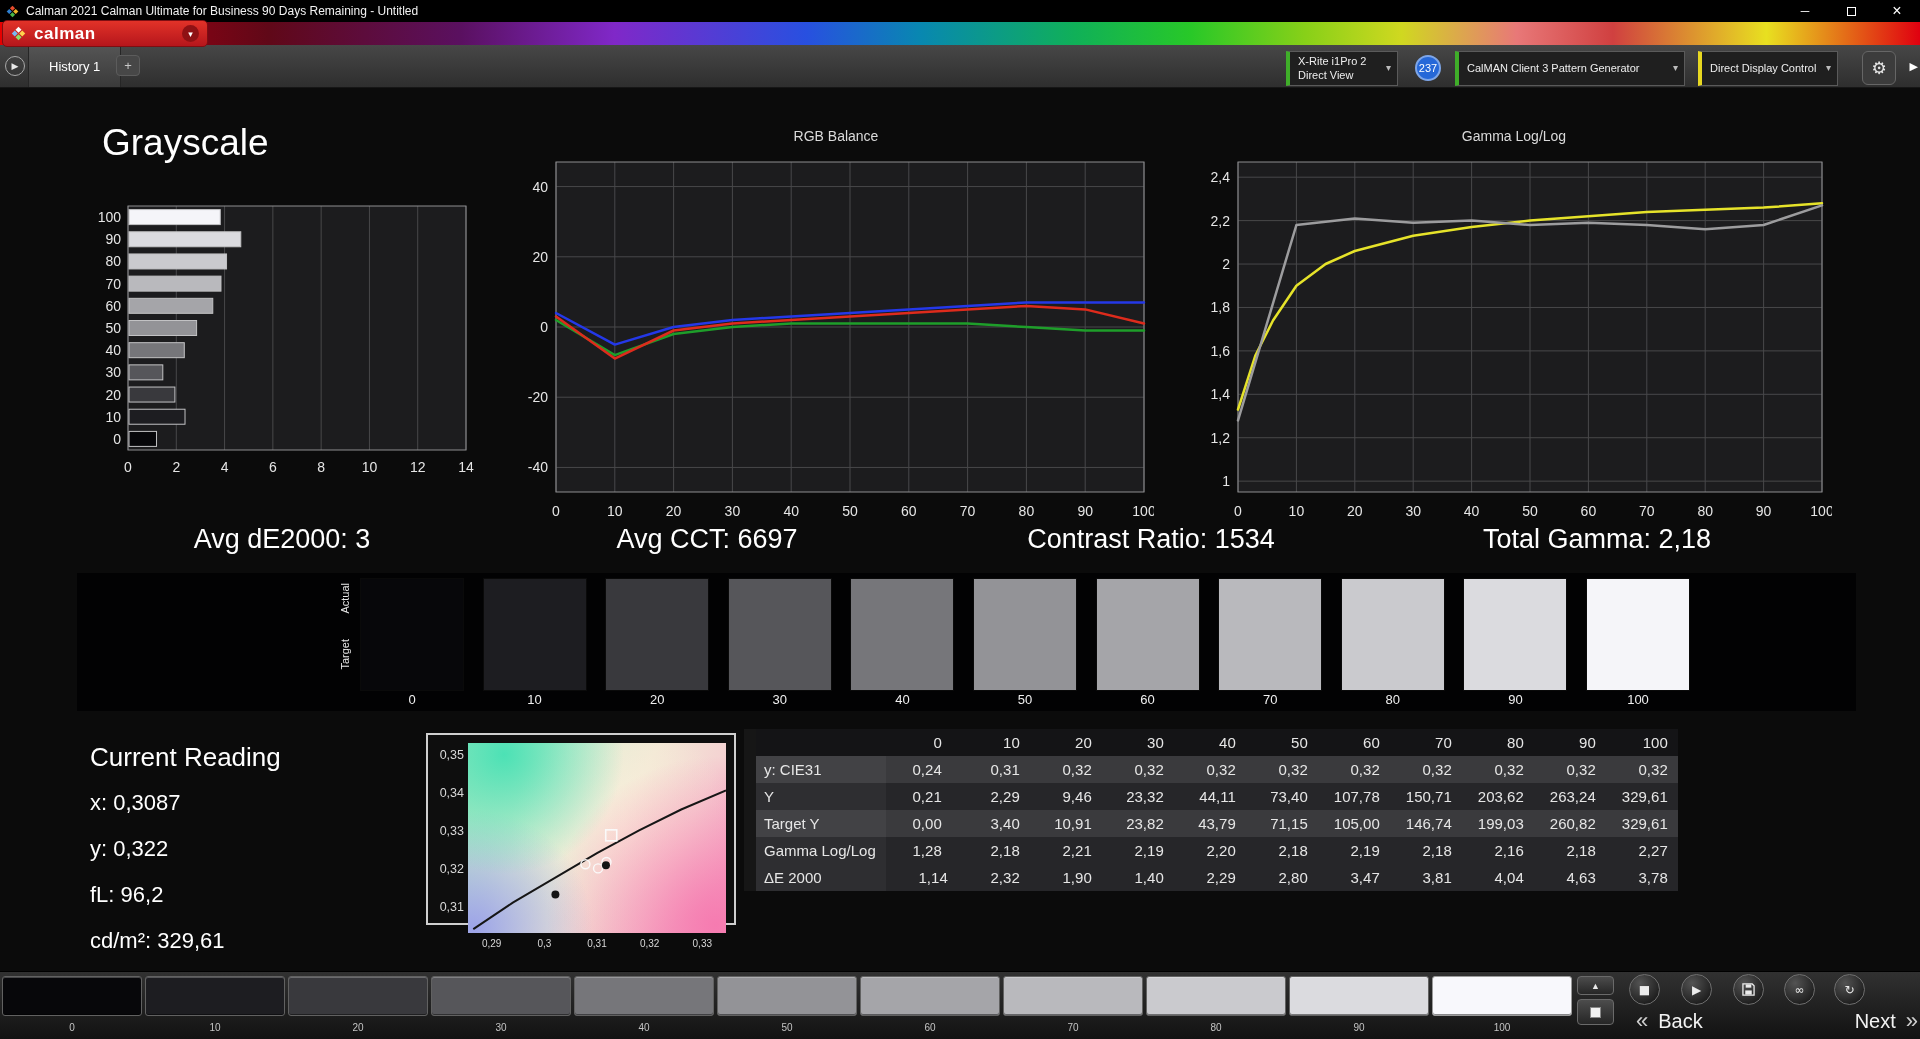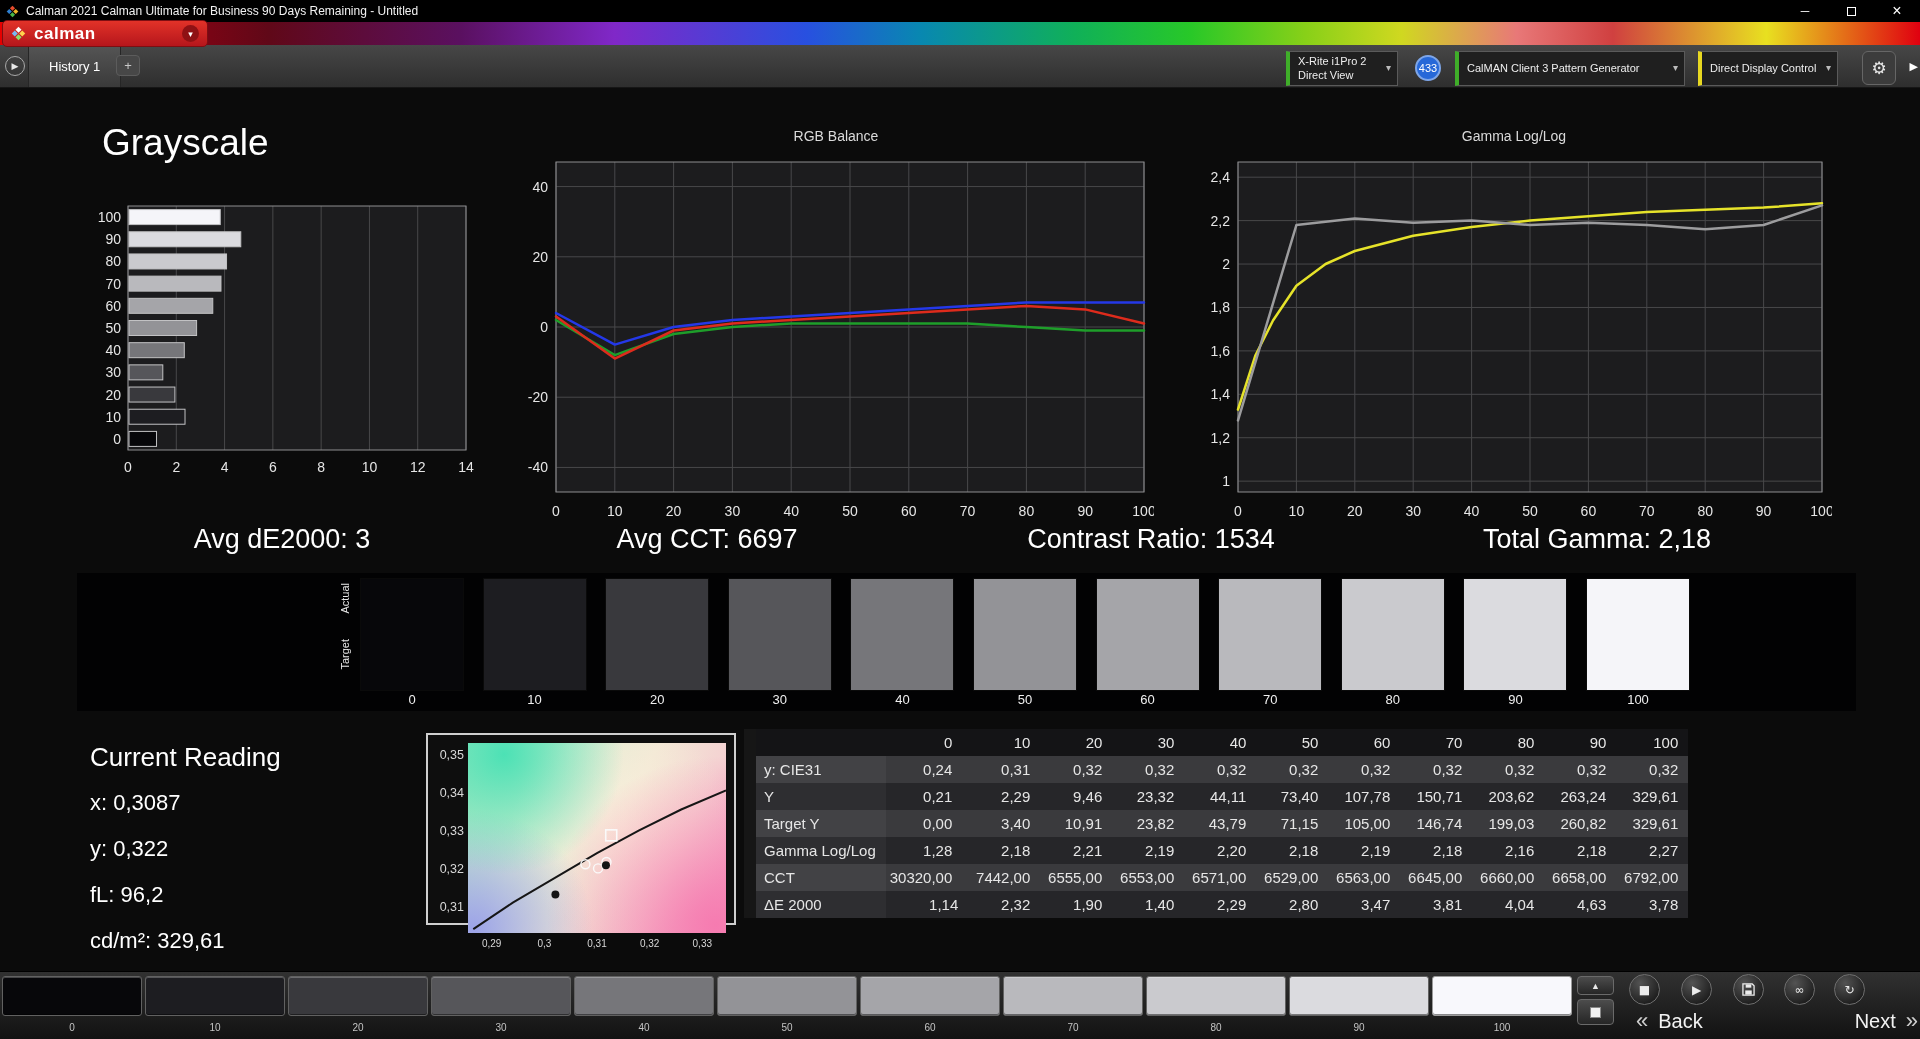--- a/index.html
+++ b/index.html
@@ -135,21 +135,21 @@
   </div>
 
 <div class="tb-box tb-meter">
   <div>
     <div>X-Rite i1Pro 2</div>
     <div>Direct View</div>
   </div>
   <span class="dd">▾</span>
 </div>
 <div class="tb-badge">
-    <span>433</span>
+    <span>237</span>
   </div>
 <div class="tb-box tb-pattern">
   <span>CalMAN Client 3 Pattern Generator</span>
   <span class="dd">▾</span>
 </div>
 <div class="tb-box tb-display">
   <span>Direct Display Control</span>
   <span class="dd">▾</span>
 </div>
 <div class="gear-btn">
@@ -427,34 +427,20 @@
           <td>2,21</td>
           <td>2,19</td>
           <td>2,20</td>
           <td>2,18</td>
           <td>2,19</td>
           <td>2,18</td>
           <td>2,16</td>
           <td>2,18</td>
           <td>2,27</td>
         </tr>
-        <tr class="row-even">
-          <td class="rowlabel">CCT</td>
-          <td>30320,00</td>
-          <td>7442,00</td>
-          <td>6555,00</td>
-          <td>6553,00</td>
-          <td>6571,00</td>
-          <td>6529,00</td>
-          <td>6563,00</td>
-          <td>6645,00</td>
-          <td>6660,00</td>
-          <td>6658,00</td>
-          <td>6792,00</td>
-        </tr>
         <tr class="row-odd">
           <td class="rowlabel">ΔE 2000</td>
           <td>1,14</td>
           <td>2,32</td>
           <td>1,90</td>
           <td>1,40</td>
           <td>2,29</td>
           <td>2,80</td>
           <td>3,47</td>
           <td>3,81</td>

